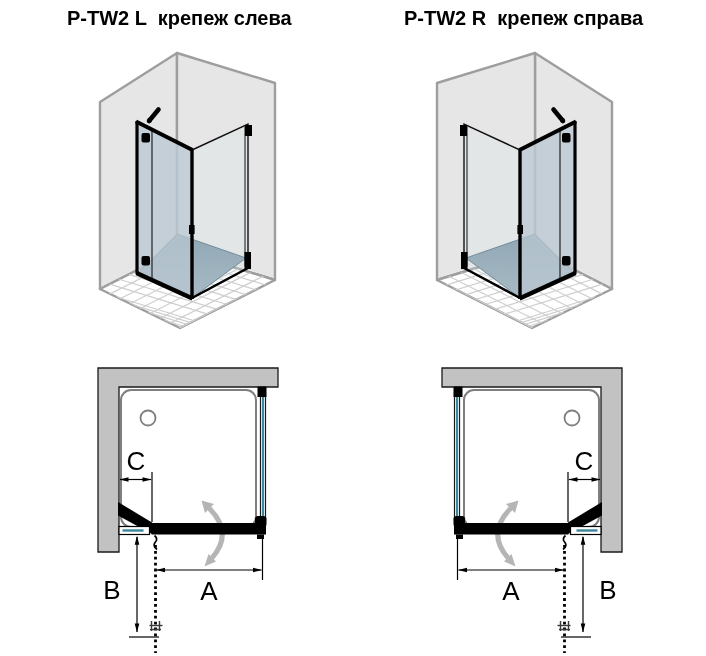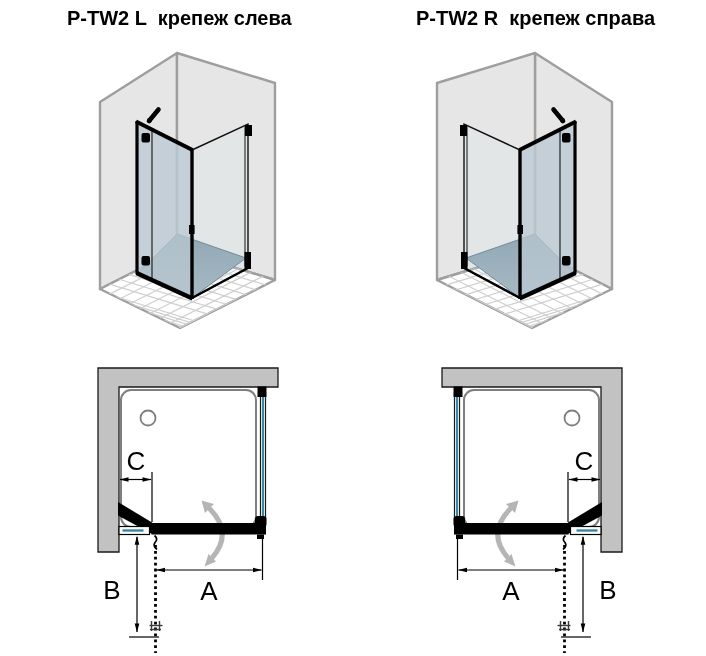--- a/index.html
+++ b/index.html
@@ -138,21 +138,21 @@
           <line x1="49" y1="177" x2="49" y2="272"></line>
           <polygon points="49,175.8 46.7,184.8 51.3,184.8" stroke="none"></polygon>
           <polygon points="49,272.6 46.7,263.6 51.3,263.6" stroke="none"></polygon>
           <line x1="41" y1="277" x2="71" y2="277"></line>
         </g>
       </g>
     </defs>
   </svg>
 
   <div class="title" style="left:67px;">P-TW2 L  крепеж слева</div>
-  <div class="title" style="left:416px;">P-TW2 R  крепеж справа</div>
+  <div class="title" style="left:404px;">P-TW2 R  крепеж справа</div>
 
   <svg class="abs" style="left:88px;top:50px" width="200" height="290">
     <use href="#iso-art" xlink:href="#iso-art"></use>
   </svg>
   <svg class="abs" style="left:424px;top:50px" width="200" height="290">
     <use href="#iso-art" xlink:href="#iso-art" transform="translate(200,0) scale(-1,1)"></use>
   </svg>
 
   <svg class="abs" style="left:88px;top:360px" width="212" height="296">
     <use href="#plan-art" xlink:href="#plan-art"></use>

